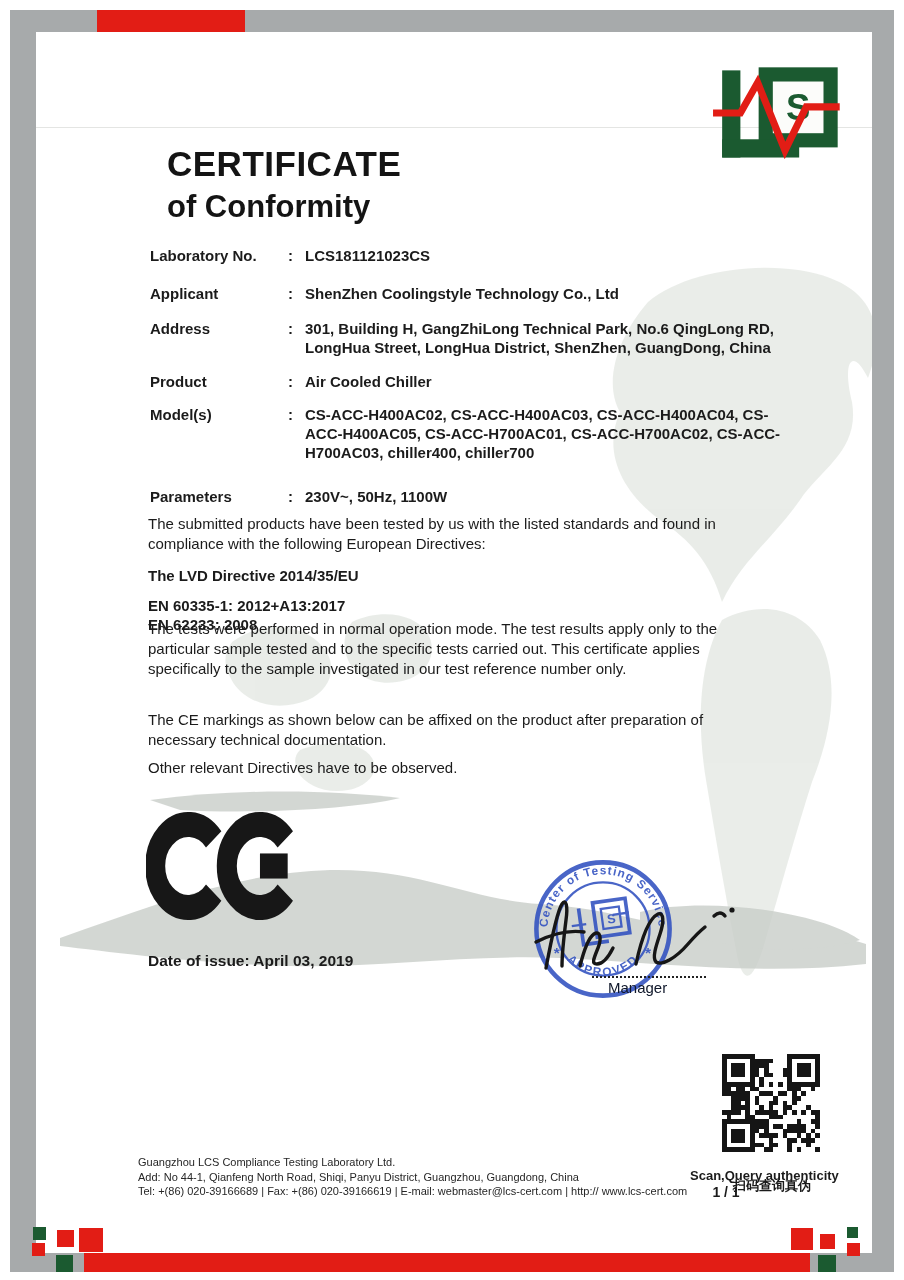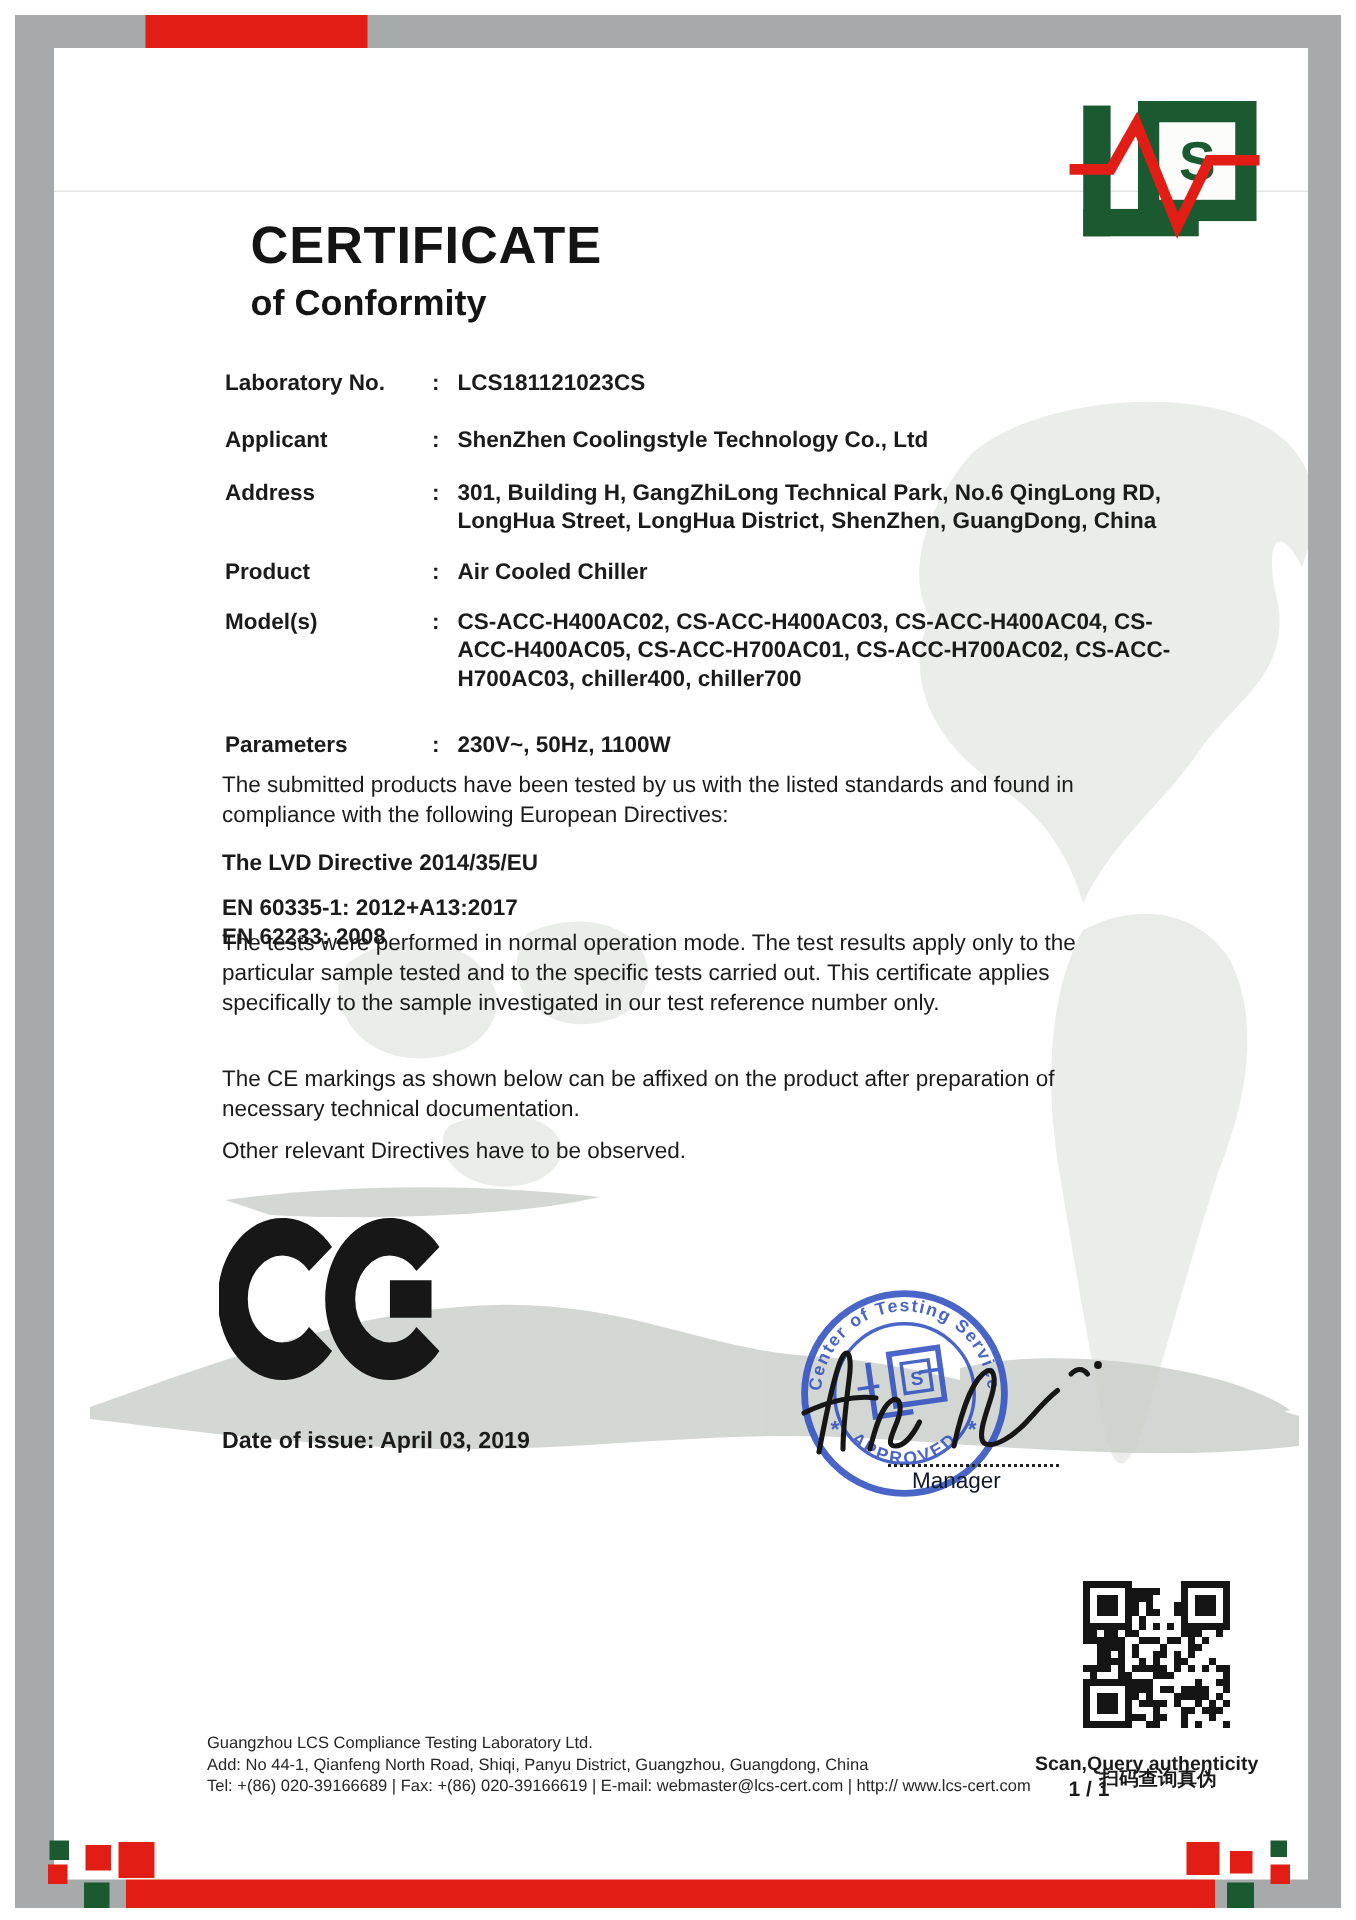--- a/index.html
+++ b/index.html
@@ -12,21 +12,21 @@
   .bar-right{left:872px;top:10px;width:22px;height:1262px;}
   .accent-red-top{position:absolute;left:97px;top:10px;width:148px;height:22px;background:#e21d15;}
   .bottom-gray-left{position:absolute;left:10px;top:1253px;width:74px;height:19px;background:#a7aaab;}
   .bottom-red{position:absolute;left:84px;top:1253px;width:726px;height:19px;background:#e21d15;}
   .bottom-gray-right{position:absolute;left:810px;top:1253px;width:84px;height:19px;background:#a7aaab;}
   .sq{position:absolute;}
   .scanline{position:absolute;left:36px;top:127px;width:836px;height:1px;background:#e4e5e3;}
   .map{position:absolute;left:0;top:0;width:904px;height:1280px;pointer-events:none;}
   
   .title{position:absolute;left:167px;top:144px;font-size:35px;font-weight:bold;letter-spacing:.5px;color:#141414;}
-  .subtitle{position:absolute;left:167px;top:189px;font-size:24px;font-weight:bold;color:#141414;}
+  .subtitle{position:absolute;left:167px;top:189px;font-size:31px;font-weight:bold;color:#141414;}
   .row{position:absolute;left:150px;display:flex;font-size:15px;font-weight:bold;line-height:19px;}
   .lab{width:138px;}
   .colon{width:17px;}
   .val{width:482px;white-space:pre-line;}
   .para{position:absolute;left:148px;width:600px;font-size:15px;line-height:20px;white-space:pre-line;}
   .bold{font-weight:bold;}
   .date-line{position:absolute;left:148px;top:952px;font-size:15.5px;font-weight:bold;}
   
   .lcs-logo{position:absolute;left:710px;top:62px;width:152px;height:112px;}
   .ce-mark{position:absolute;left:146px;top:810px;width:154px;height:112px;}

